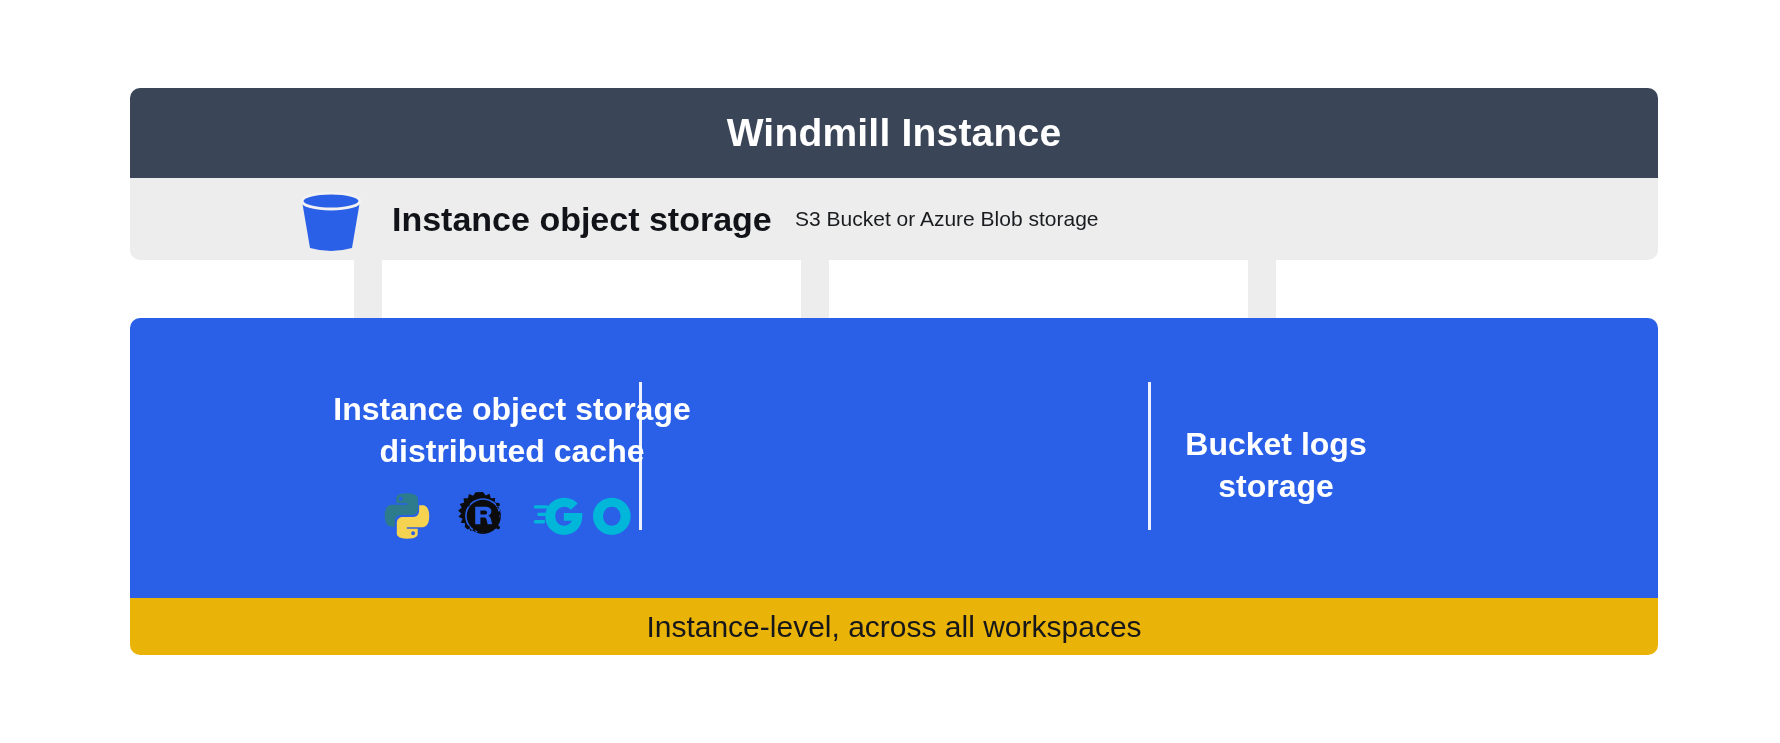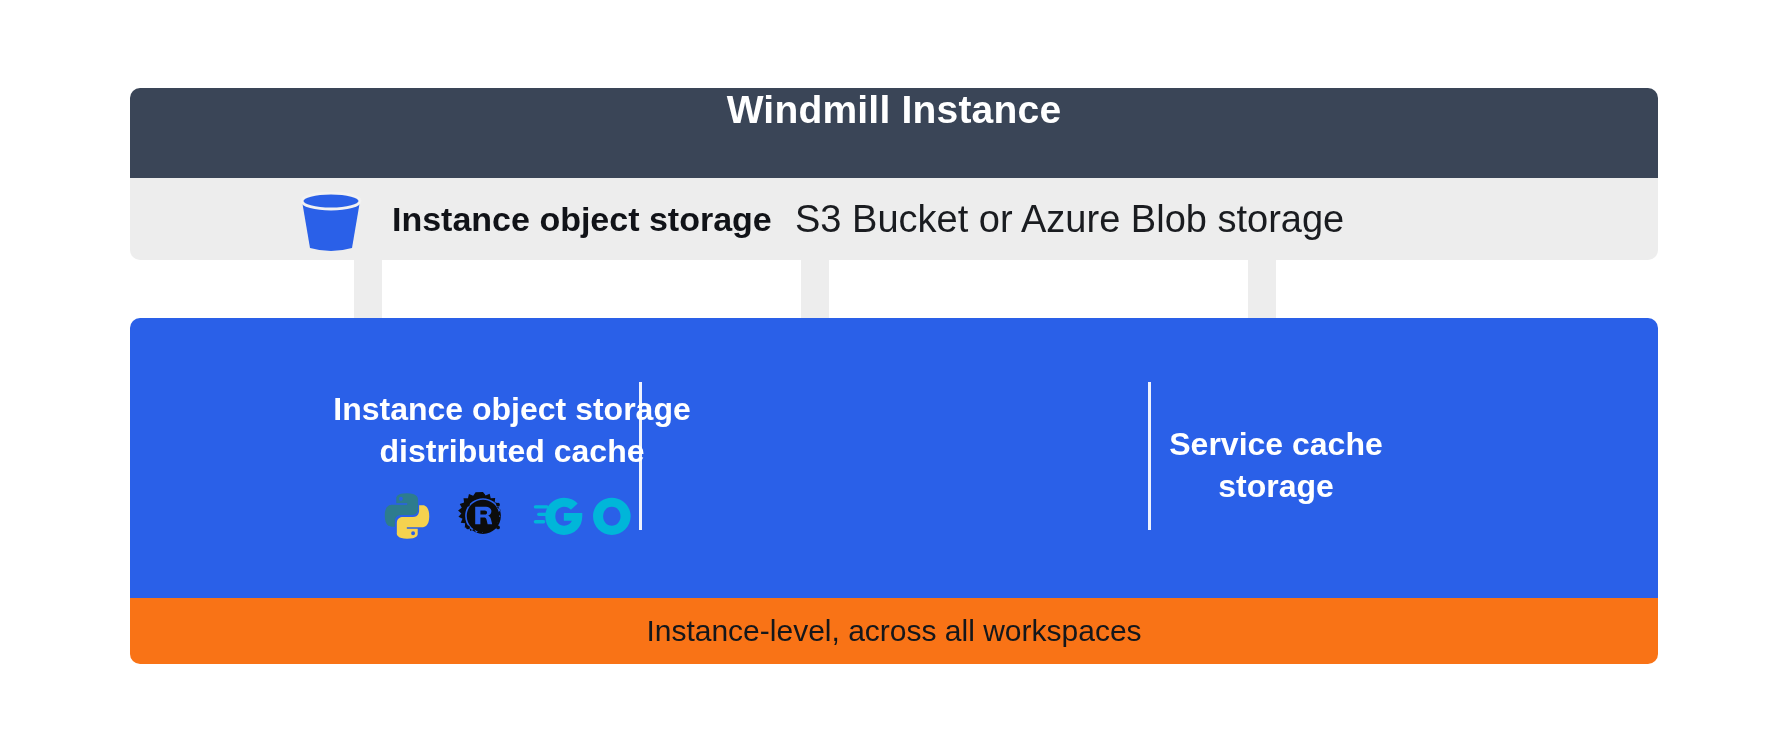--- a/index.html
+++ b/index.html
@@ -25,20 +25,21 @@
   
   .header-bar {
     position: absolute;
     left: 0;
     top: 0;
     width: 1528px;
     height: 90px;
     background: #3a4557;
     border-radius: 10px 10px 0 0;
     display: flex;
+    align-items: center;
     justify-content: center;
   }
   .header-title {
     color: #ffffff;
     font-size: 39px;
     font-weight: bold;
     letter-spacing: 0.2px;
   }
 
   
@@ -68,21 +69,21 @@
     font-size: 34px;
     font-weight: bold;
     color: #111318;
     white-space: nowrap;
   }
   .storage-sub {
     position: absolute;
     left: 665px;
     top: 50%;
     transform: translateY(-50%);
-    font-size: 38px;
+    font-size: 21px;
     font-weight: normal;
     color: #1a1c20;
     white-space: nowrap;
   }
 
   
   .arrow {
     position: absolute;
     width: 62px;
   }
@@ -158,22 +159,22 @@
   }
   .logo { width: 52px; height: 52px; display: block; }
   .logo-go { width: 110px; height: 46px; }
 
   
   .footer-bar {
     position: absolute;
     left: 0;
     top: 510px;
     width: 1528px;
-    height: 66px;
-    background: #f97316;
+    height: 57px;
+    background: #eab308;
     border-radius: 0 0 10px 10px;
     display: flex;
     align-items: center;
     justify-content: center;
   }
   .footer-text {
     font-size: 30px;
     color: #15171b;
     font-weight: normal;
   }
@@ -249,21 +250,21 @@
               <path d="M59 28.5c0 13-9.9 22.5-22.4 22.5C24.2 51 14 41.4 14 28.3 14 15.5 24.3 5.7 36.9 5.7c6.8 0 12.5 2.6 16.5 7.1l-8.2 7.5c-2.2-2.4-5-3.7-8.3-3.7-6.1 0-10.7 4.9-10.7 11.6 0 6.8 4.5 11.6 10.8 11.6 4.5 0 7.9-2.2 9.4-5.9h-9.8v-9.7H59z"></path>
               <path d="M95 5.7c12.6 0 22.9 9.9 22.9 22.6S107.6 51 95 51 72.1 41 72.1 28.3 82.4 5.7 95 5.7zm0 11.1c-6.1 0-10.6 4.9-10.6 11.5S88.9 39.8 95 39.8s10.6-4.9 10.6-11.5S101.1 16.8 95 16.8z"></path>
             </g>
           </svg>
         </span>
 
       </div>
     </div>
 
     <div class="column">
-      <div class="col-title">Service cache
+      <div class="col-title">Bucket logs
 storage</div>
     </div>
 
     <div class="divider" id="divider-1"></div>
     <div class="divider" id="divider-2"></div>
   </div>
 
   <div class="footer-bar">
     <span class="footer-text">Instance-level, across all workspaces</span>
   </div>

